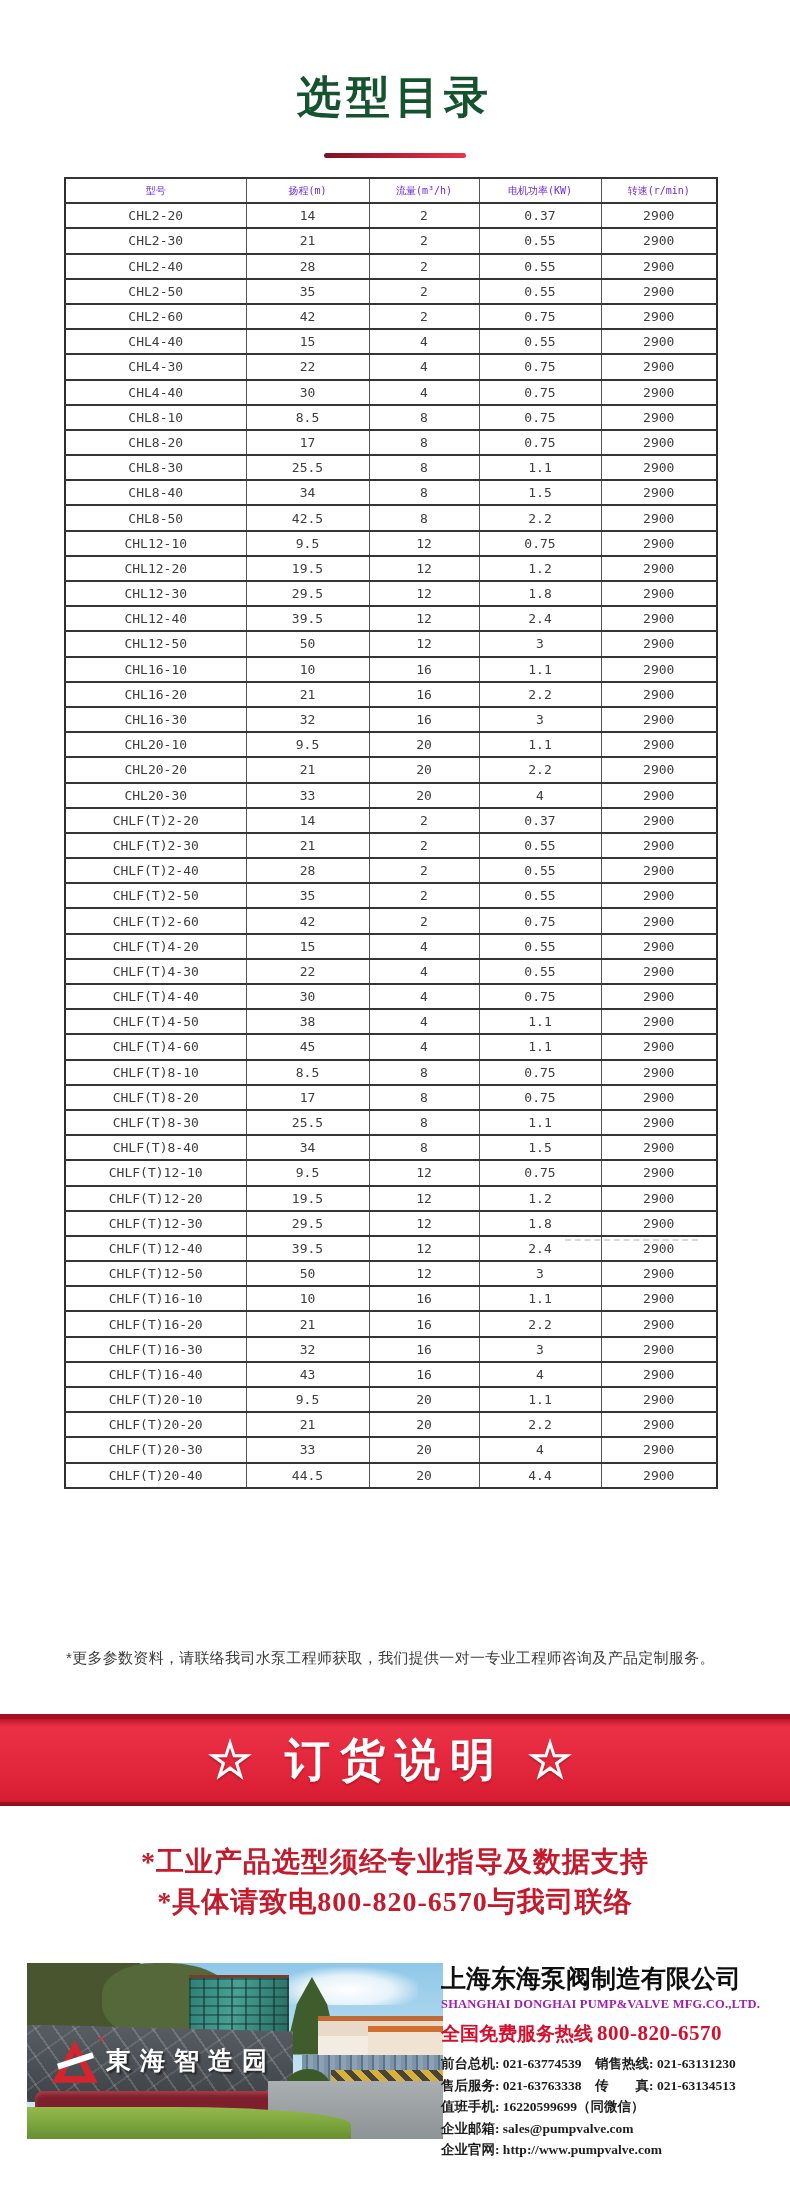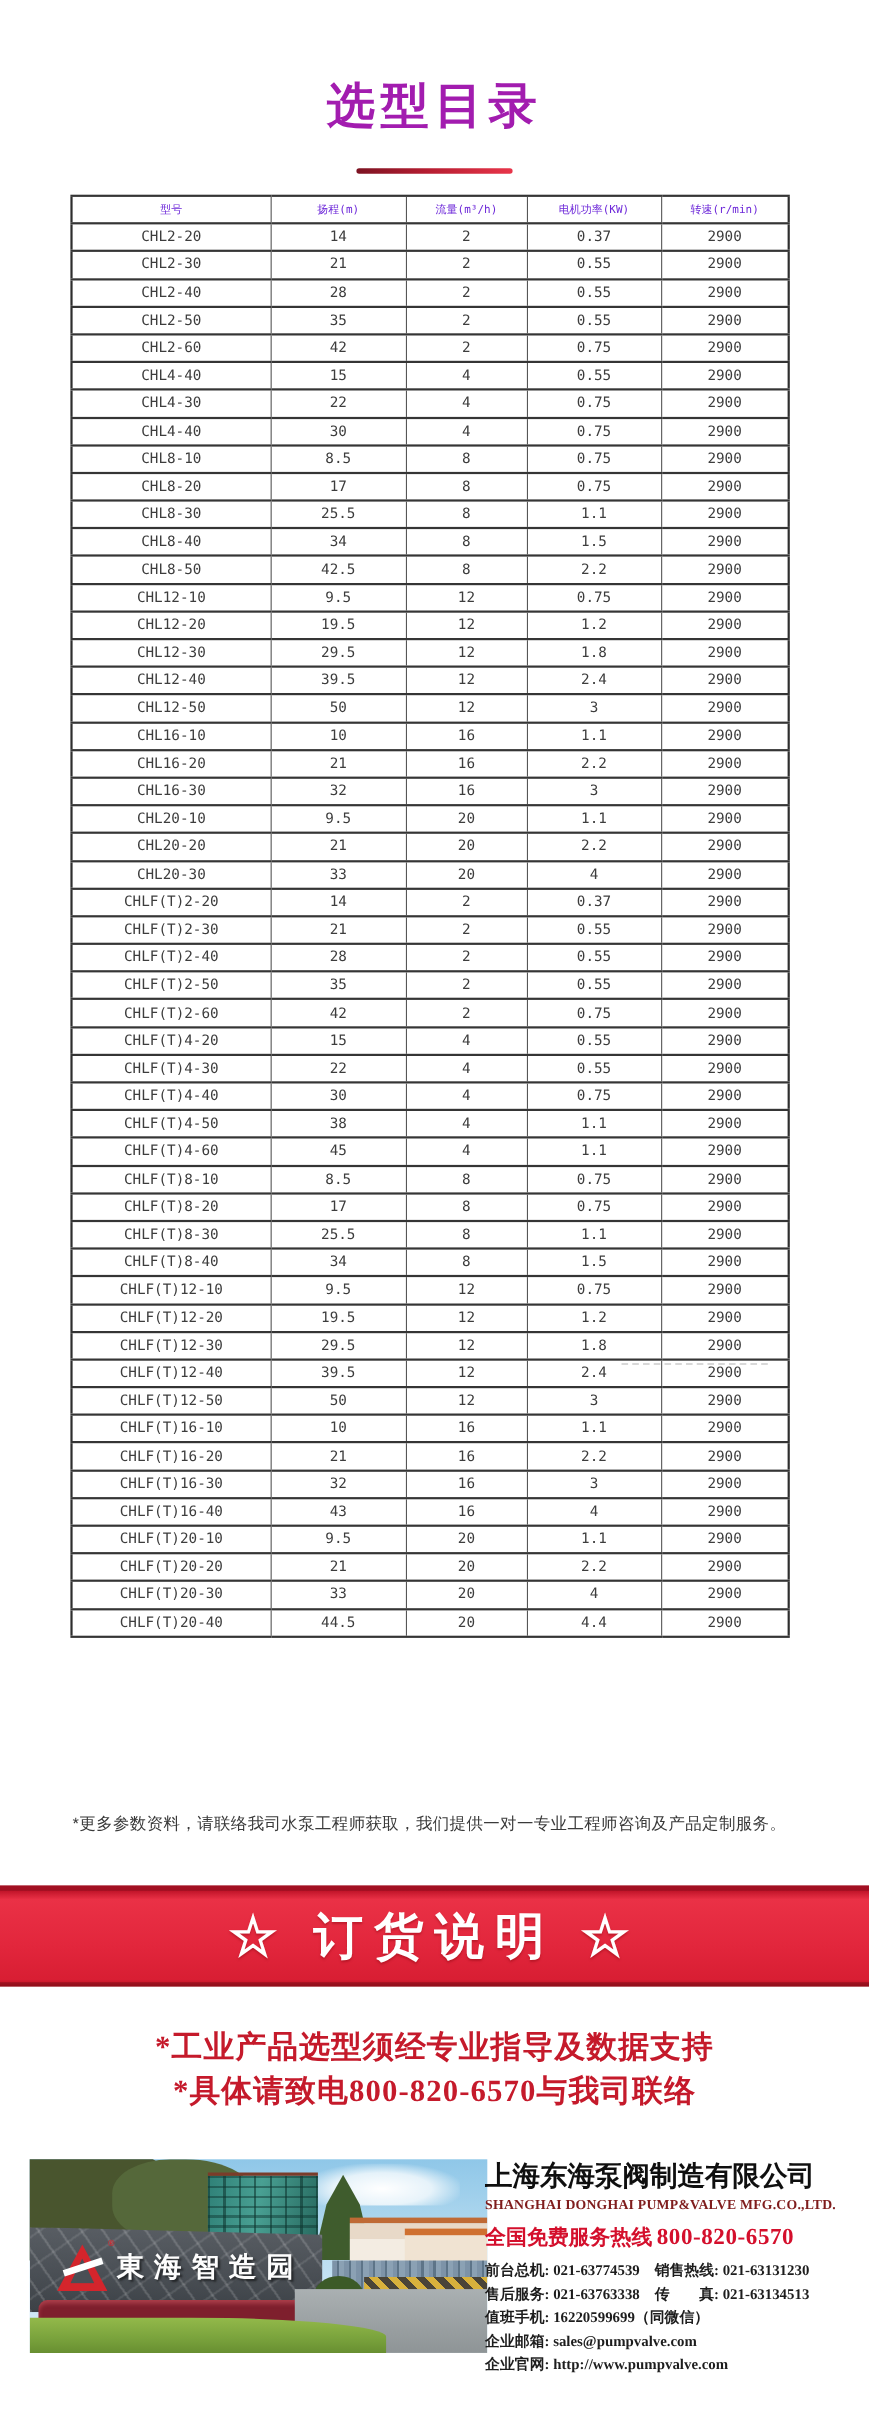--- a/index.html
+++ b/index.html
@@ -11,21 +11,21 @@
     margin: 0 auto;
     background: #ffffff;
     overflow: hidden;
     font-family: "Liberation Sans", sans-serif;
   }
 
   
   .title-wrap { position:absolute; top:70px; left:0; width:790px; text-align:center; }
   .page-title {
     font-size:44px; line-height:53px; font-weight:900;
-    color:#a21caf; letter-spacing:5px;
+    color:#14532d; letter-spacing:5px;
     font-family:"Liberation Sans", sans-serif;
   }
   .title-underline {
     width:142px; height:5px; margin:30px auto 0;
     background:linear-gradient(90deg,#7c1322 0%, #b51d31 45%, #e8354a 100%);
     border-radius:3px;
   }
 
   
   .sel-table {
@@ -144,21 +144,21 @@
   .photo-lawn { position:absolute; left:0; top:82%; width:78%; height:18%;
     background:linear-gradient(180deg,#93b94a 0%, #79a23c 60%, #688f31 100%);
     border-radius:0 55% 0 0; }
 
   .footer-info { position:absolute; left:441px; top:1963px; width:330px; }
   .company-cn {
     font-size:25px; line-height:31px; font-weight:900; color:#0f0f0f;
     font-family:"Liberation Sans", sans-serif; white-space:nowrap;
   }
   .company-en {
-    margin-top:3px; font-size:12.5px; font-weight:bold; color:#7f1d1d;
+    margin-top:3px; font-size:12.5px; font-weight:bold; color:#a21caf;
     font-family:"Liberation Serif", serif; letter-spacing:.2px; white-space:nowrap;
   }
   .hotline-line { margin-top:9px; white-space:nowrap;
     font-family:"Liberation Serif", serif; font-weight:bold; }
   .hotline-label { font-size:19px; color:#d40f2c;text-align:center; }
   .hotline-number { font-size:21px; color:#d40f2c; letter-spacing:.5px; }
   .contact-lines { margin-top:6px; }
   .contact-line {
     font-size:13.5px; line-height:21.5px; font-weight:bold; color:#1d1d1d;
     font-family:"Liberation Serif", serif; white-space:nowrap;

